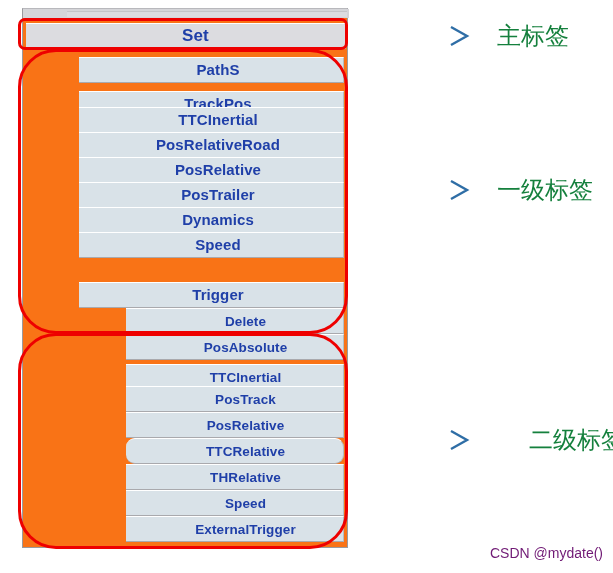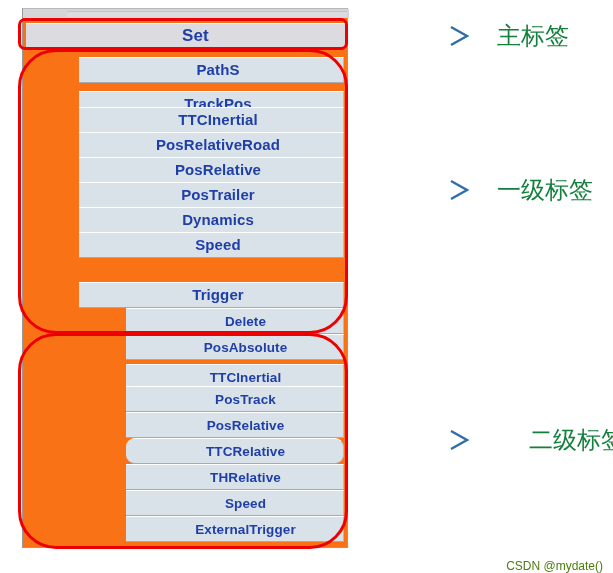--- a/index.html
+++ b/index.html
@@ -140,24 +140,24 @@
   }
 
   #annot-main   { left: 363px; top: 24px; }
   #annot-level1 { left: 363px; top: 178px; }
   #annot-level2 { left: 363px; top: 428px; gap: 32px; }
 
   
   #watermark {
     position: absolute;
     right: 10px;
-    bottom: 0;
+    bottom: 12px;
     font-family: "Liberation Sans", "DejaVu Sans", sans-serif;
-    font-size: 12px;
-    color: #4d7c0f;
+    font-size: 14px;
+    color: #701a75;
     white-space: nowrap;
   }
 </style>
 </head>
 <body>
 
 <div id="menu-panel">
 
   <div id="panel-top-strip"></div>
 

